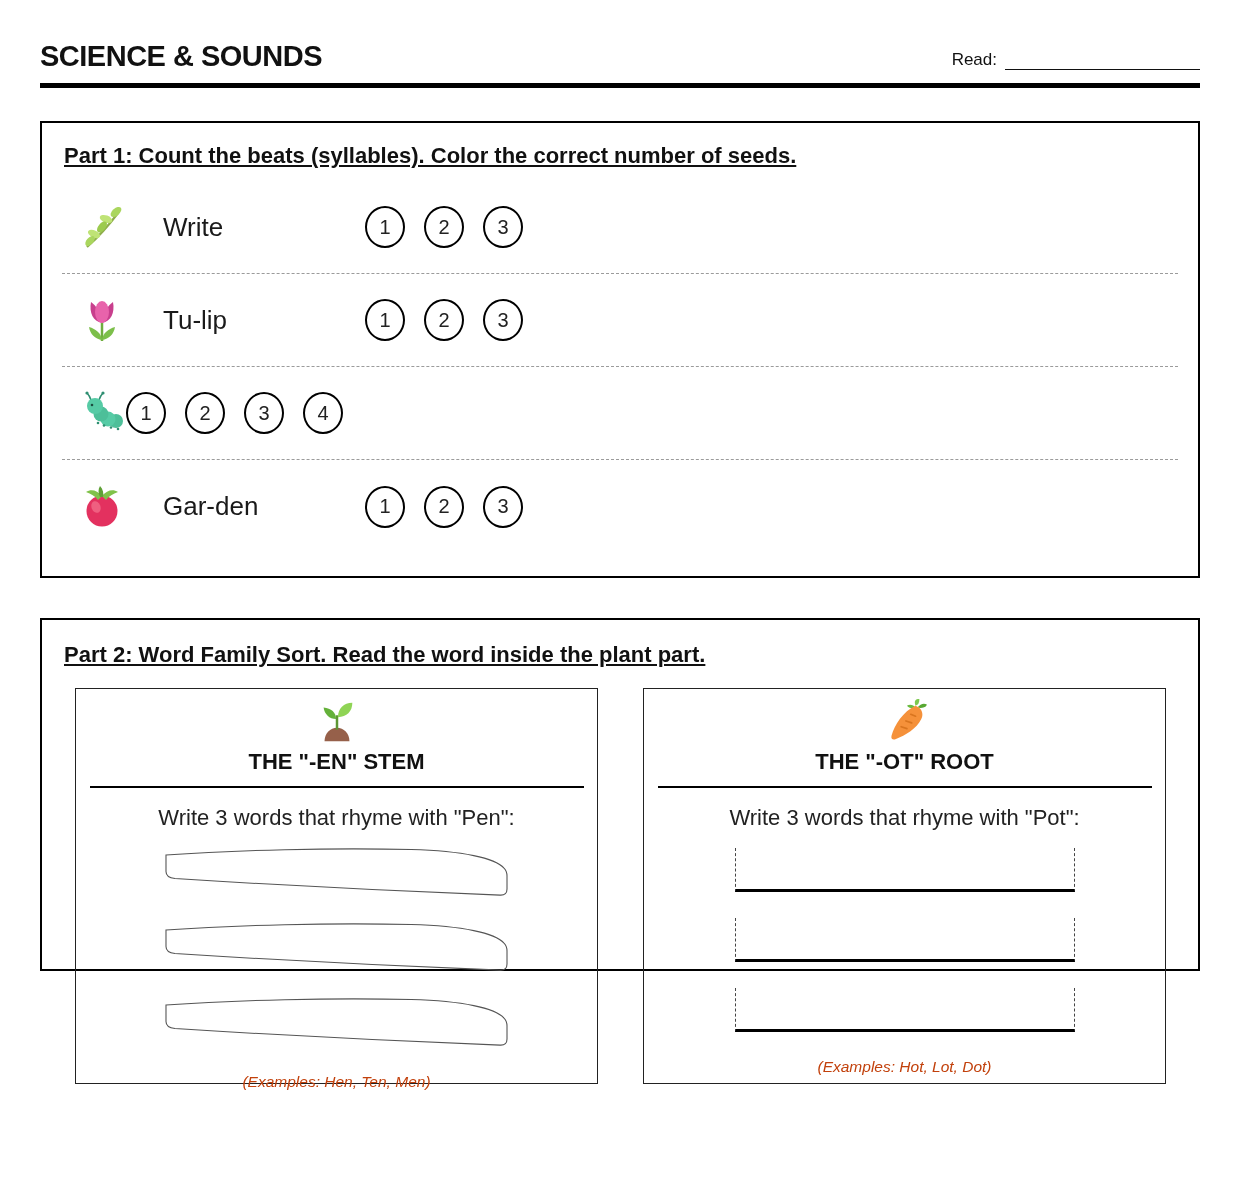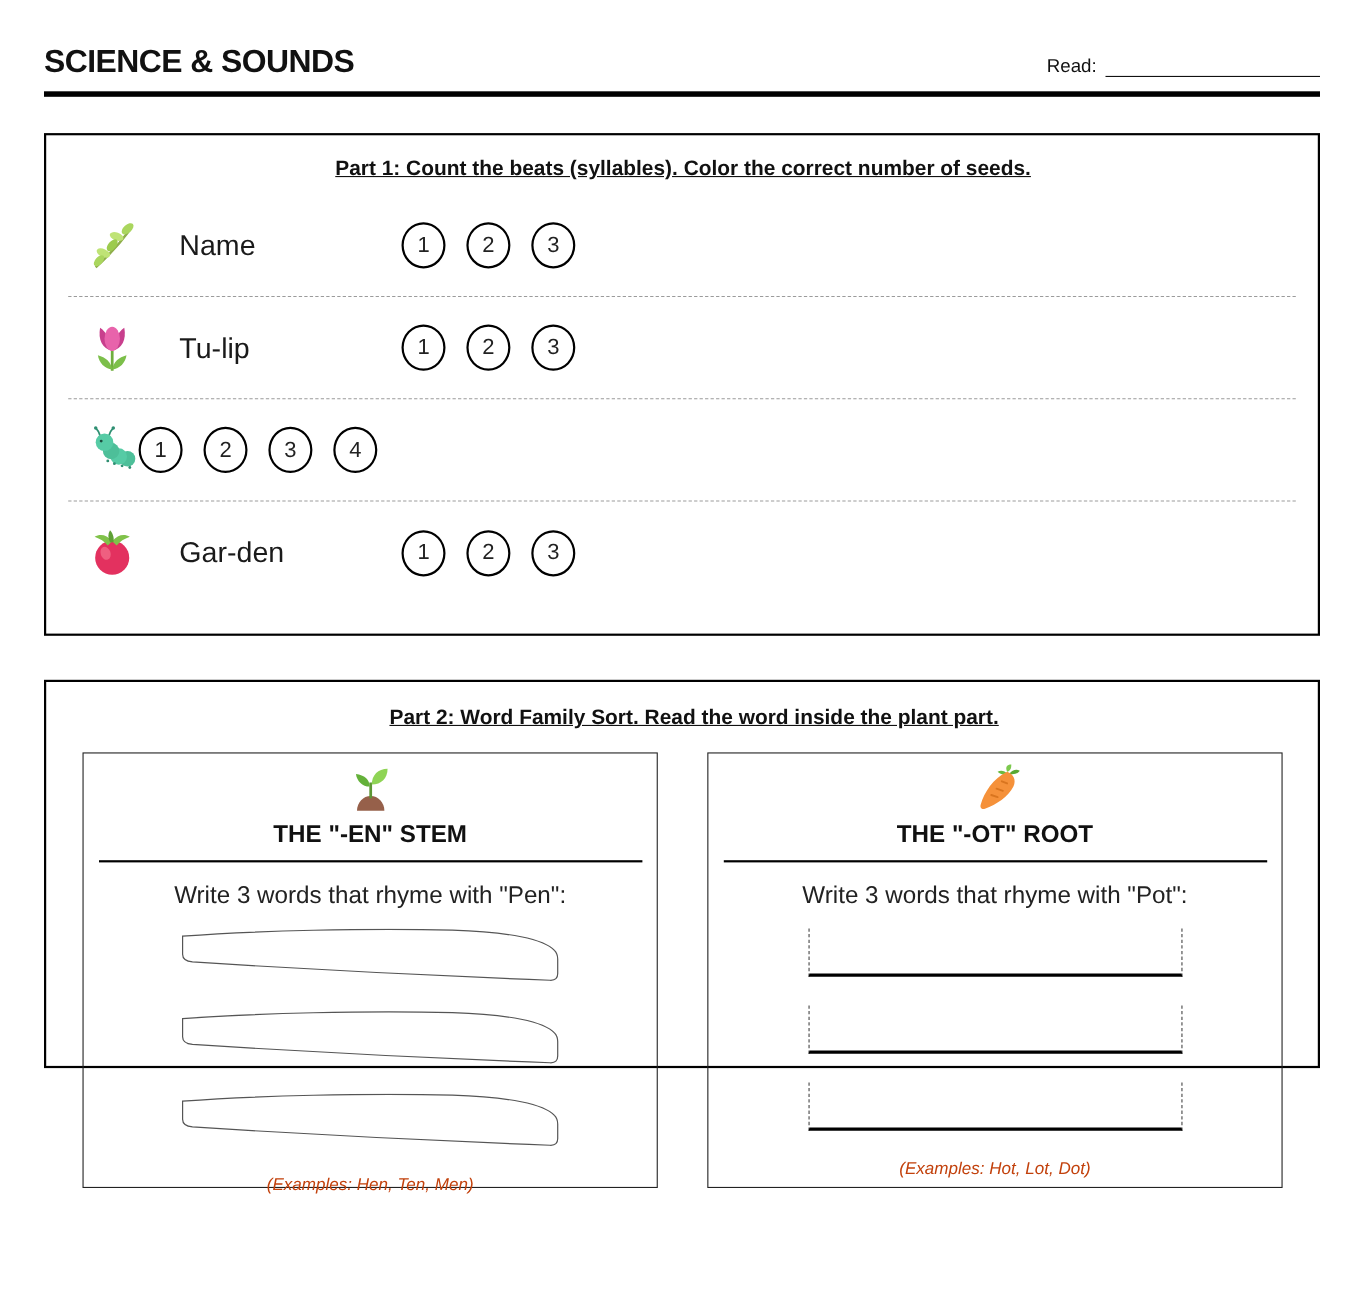--- a/index.html
+++ b/index.html
@@ -44,25 +44,24 @@
   }
 
   
   .part1-box {
     margin-top: 33px;
     border: 2px solid #000;
     height: 457px;
     padding: 20px 20px 0 20px;
   }
   .part-heading {
-    font-size: 19px;
+    font-size: 22px;
     font-weight: bold;
     text-decoration: underline;
     margin-left: 2px;
-    text-align: center;
   }
   .p1-rows { margin-top: 12px; }
   .p1-row {
     display: flex;
     align-items: center;
     height: 93px;
     padding-left: 16px;
   }
   .p1-row.with-sep { border-bottom: 1.5px dashed #9b9b9b; }
   .row-icon { width: 48px; height: 48px; flex: 0 0 48px; }
@@ -157,21 +156,21 @@
         <span class="row-icon">
           <svg viewBox="0 0 48 48">
     <path d="M9 44 C18 36 28 26 40 10" stroke="#8fae4c" stroke-width="2.2" fill="none"></path>
     <ellipse cx="38" cy="9" rx="6.5" ry="3.6" transform="rotate(-42 38 9)" fill="#aad65e"></ellipse>
     <ellipse cx="28" cy="16" rx="6.5" ry="3.6" transform="rotate(20 28 16)" fill="#bfe376"></ellipse>
     <ellipse cx="24" cy="24" rx="6.5" ry="3.6" transform="rotate(-50 24 24)" fill="#9ccb4e"></ellipse>
     <ellipse cx="16" cy="31" rx="6.5" ry="3.6" transform="rotate(25 16 31)" fill="#bfe376"></ellipse>
     <ellipse cx="12" cy="38" rx="6" ry="3.3" transform="rotate(-48 12 38)" fill="#aad65e"></ellipse>
   </svg>
         </span>
-        <span class="row-word">Name</span>
+        <span class="row-word">Write</span>
         <span class="seed-circles">
           <span class="seed">1</span>
           <span class="seed">2</span>
           <span class="seed">3</span>
         </span>
       </div>
       <div class="p1-row with-sep">
         <span class="row-icon">
           <svg viewBox="0 0 48 48">
     <path d="M24 27 L24 45" stroke="#6fae3e" stroke-width="2.5" fill="none"></path>

